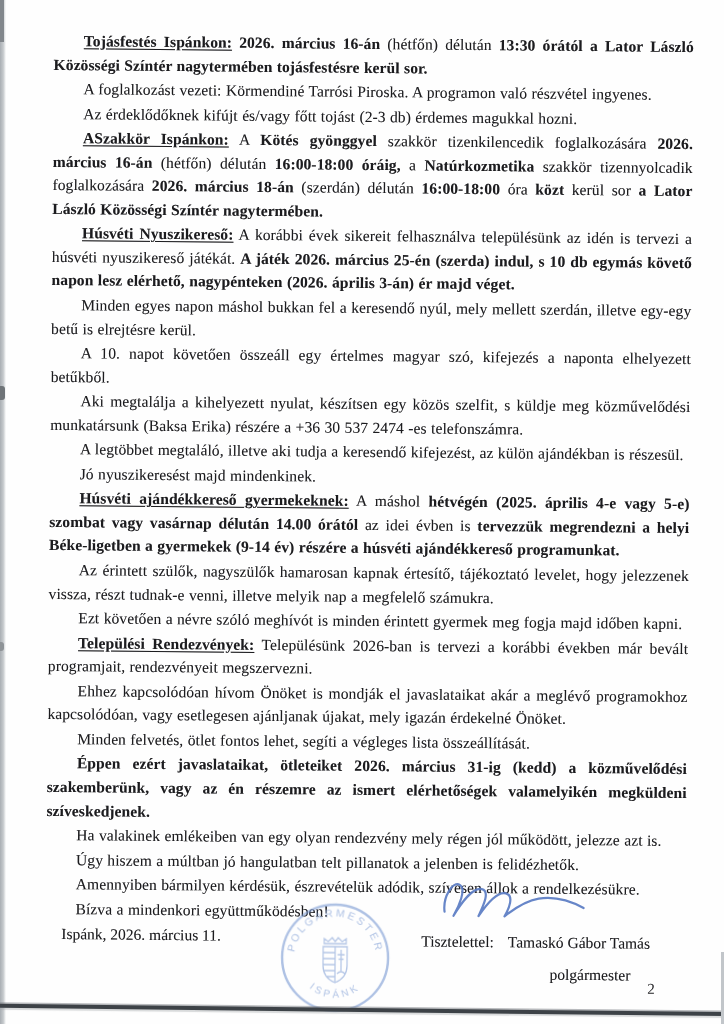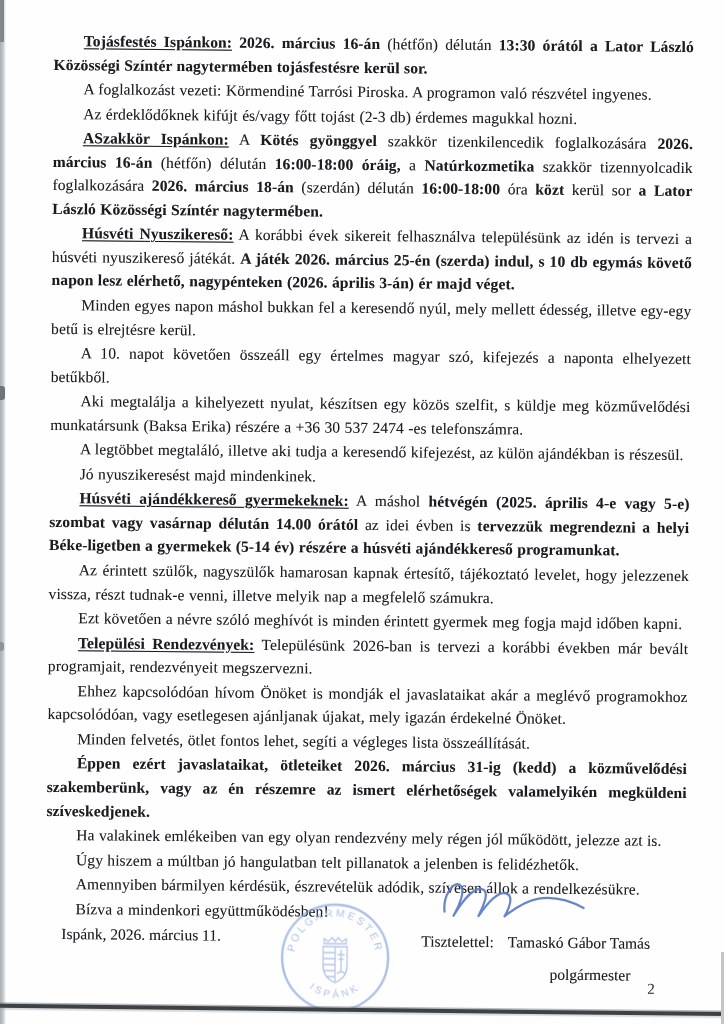--- a/index.html
+++ b/index.html
@@ -98,26 +98,26 @@
 <body>
 
 <div class="page-inner">
 
   <div class="doc-body">
       <p><span class="b u">Tojásfestés Ispánkon:</span><span class="b"> </span><span class="b">2026. március 16-án </span><span>(hétfőn) délután </span><span class="b">13:30 órától a Lator László Közösségi Színtér nagytermében tojásfestésre kerül sor.</span></p>
       <p><span>A foglalkozást vezeti: Körmendiné Tarrósi Piroska. A programon való részvétel ingyenes.</span></p>
       <p><span>Az érdeklődőknek kifújt és/vagy főtt tojást (2-3 db) érdemes magukkal hozni.</span></p>
       <p><span class="b u">ASzakkör Ispánkon:</span><span> A </span><span class="b">Kötés gyönggyel </span><span>szakkör tizenkilencedik foglalkozására </span><span class="b">2026. március 16-án </span><span>(hétfőn) délután </span><span class="b">16:00-18:00 óráig,</span><span> a </span><span class="b">Natúrkozmetika </span><span>szakkör tizennyolcadik foglalkozására </span><span class="b">2026. március 18-án </span><span>(szerdán) délután </span><span class="b">16:00-18:00 </span><span>óra </span><span class="b">közt </span><span>kerül sor </span><span class="b">a Lator László Közösségi Színtér nagytermében.</span></p>
       <p><span class="b u">Húsvéti Nyuszikereső:</span><span> A korábbi évek sikereit felhasználva településünk az idén is tervezi a húsvéti nyuszikereső játékát. </span><span class="b">A játék 2026. március 25-én (szerda) indul, s 10 db egymás követő napon lesz elérhető, nagypénteken (2026. április 3-án) ér majd véget.</span></p>
-      <p><span>Minden egyes napon máshol bukkan fel a keresendő nyúl, mely mellett édesség, illetve egy-egy betű is elrejtésre kerül.</span></p>
+      <p><span>Minden egyes napon máshol bukkan fel a keresendő nyúl, mely mellett szerdán, illetve egy-egy betű is elrejtésre kerül.</span></p>
       <p><span>A 10. napot követően összeáll egy értelmes magyar szó, kifejezés a naponta elhelyezett betűkből.</span></p>
       <p><span>Aki megtalálja a kihelyezett nyulat, készítsen egy közös szelfit, s küldje meg közművelődési munkatársunk (Baksa Erika) részére a +36 30 537 2474 -es telefonszámra.</span></p>
       <p><span>A legtöbbet megtaláló, illetve aki tudja a keresendő kifejezést, az külön ajándékban is részesül.</span></p>
       <p><span>Jó nyuszikeresést majd mindenkinek.</span></p>
-      <p><span class="b u">Húsvéti ajándékkereső gyermekeknek:</span><span> A máshol </span><span class="b">hétvégén (2025. április 4-e vagy 5-e) szombat vagy vasárnap délután 14.00 órától </span><span>az idei évben is </span><span class="b">tervezzük megrendezni a helyi Béke-ligetben a gyermekek (5-14 év) részére a húsvéti ajándékkereső programunkat.</span></p>
+      <p><span class="b u">Húsvéti ajándékkereső gyermekeknek:</span><span> A máshol </span><span class="b">hétvégén (2025. április 4-e vagy 5-e) szombat vagy vasárnap délután 14.00 órától </span><span>az idei évben is </span><span class="b">tervezzük megrendezni a helyi Béke-ligetben a gyermekek (9-14 év) részére a húsvéti ajándékkereső programunkat.</span></p>
       <p><span>Az érintett szülők, nagyszülők hamarosan kapnak értesítő, tájékoztató levelet, hogy jelezzenek vissza, részt tudnak-e venni, illetve melyik nap a megfelelő számukra.</span></p>
       <p><span>Ezt követően a névre szóló meghívót is minden érintett gyermek meg fogja majd időben kapni.</span></p>
       <p><span class="b u">Települési Rendezvények:</span><span> Településünk 2026-ban is tervezi a korábbi években már bevált programjait, rendezvényeit megszervezni.</span></p>
       <p><span>Ehhez kapcsolódóan hívom Önöket is mondják el javaslataikat akár a meglévő programokhoz kapcsolódóan, vagy esetlegesen ajánljanak újakat, mely igazán érdekelné Önöket.</span></p>
       <p><span>Minden felvetés, ötlet fontos lehet, segíti a végleges lista összeállítását.</span></p>
       <p><span class="b">Éppen ezért javaslataikat, ötleteiket 2026. március 31-ig (kedd) a közművelődési szakemberünk, vagy az én részemre az ismert elérhetőségek valamelyikén megküldeni szíveskedjenek.</span></p>
       <p><span>Ha valakinek emlékeiben van egy olyan rendezvény mely régen jól működött, jelezze azt is.</span></p>
       <p><span>Úgy hiszem a múltban jó hangulatban telt pillanatok a jelenben is felidézhetők.</span></p>
       <p><span>Amennyiben bármilyen kérdésük, észrevételük adódik, szívesen állok a rendelkezésükre.</span></p>
       <p><span>Bízva a mindenkori együttműködésben!</span></p>

